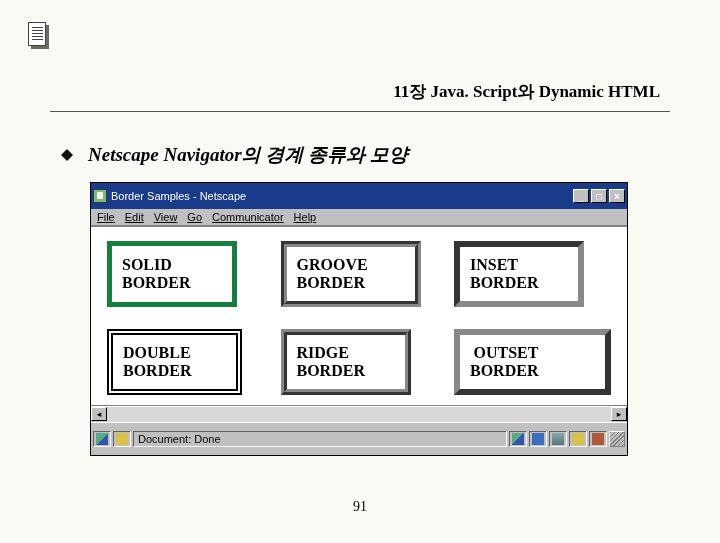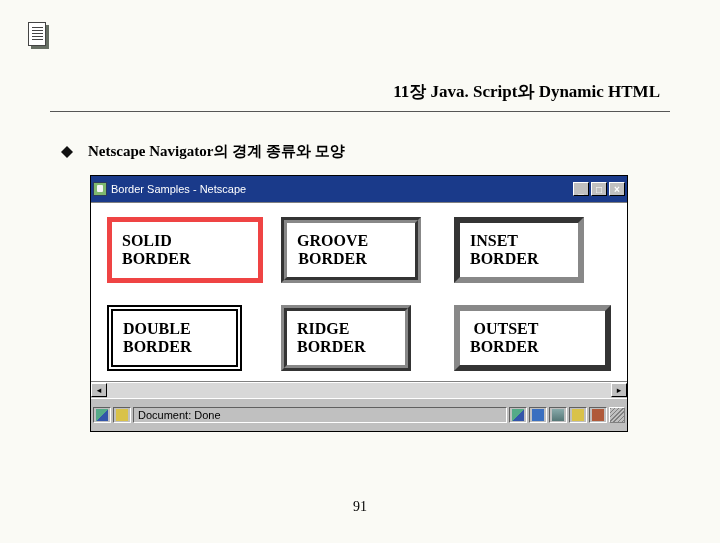--- a/index.html
+++ b/index.html
@@ -34,21 +34,22 @@
   }
   .bullet-icon {
     width: 14px;
     height: 14px;
     display: inline-block;
     margin-right: 14px;
     margin-left: 10px;
   }
   .bullet-text {
     font-weight: bold;
-    font-size: 15px;
+    font-size: 19px;
+    font-style: italic;
   }
 
   
   .window {
     width: 538px;
     margin-left: 40px;
     border: 1px solid #000;
     background: #c0c0c0;
     font-family: Tahoma, Arial, sans-serif;
     font-size: 11px;
@@ -124,22 +125,22 @@
   .sample {
     font-family: "Times New Roman", serif;
     font-weight: bold;
     font-size: 16px;
     padding: 8px 10px;
     line-height: 1.1;
     display: flex;
     align-items: center;
     background: #fff;
   }
-  .sample.solid  { border: 5px solid #ef4444; width: 156px;}
-  .sample.groove { border: 6px groove #888; width: 140px; text-align: center;}
+  .sample.solid  { border: 5px solid #15803d; width: 130px;}
+  .sample.groove { border: 6px groove #888; width: 140px;}
   .sample.inset  { border: 6px inset #888; width: 130px;}
   .sample.double { border: 6px double #000; width: 135px;}
   .sample.ridge  { border: 6px ridge #888; width: 130px;}
   .sample.outset { border: 6px outset #888; width: 157px; text-align: right;}
 
   .scroll-h {
     height: 16px;
     background: #c0c0c0;
     display: flex;
     border-top: 1px solid #fff;
@@ -249,20 +250,28 @@
     <div class="titlebar">
       <span class="app-icon"></span>
       <span class="title-text">Border Samples - Netscape</span>
       <div class="btns">
         <span class="win-btn">_</span>
         <span class="win-btn">□</span>
         <span class="win-btn">×</span>
       </div>
     </div>
 
+    <div class="menubar">
+      <span class="menu-item">File</span>
+      <span class="menu-item">Edit</span>
+      <span class="menu-item">View</span>
+      <span class="menu-item">Go</span>
+      <span class="menu-item">Communicator</span>
+      <span class="menu-item">Help</span>
+    </div>
 
     <div class="content-area">
       <div class="grid">
         <div class="sample solid">
           <div>
             <span>SOLID</span><br>
             <span>BORDER</span>
           </div>
         </div>
         <div class="sample groove">

